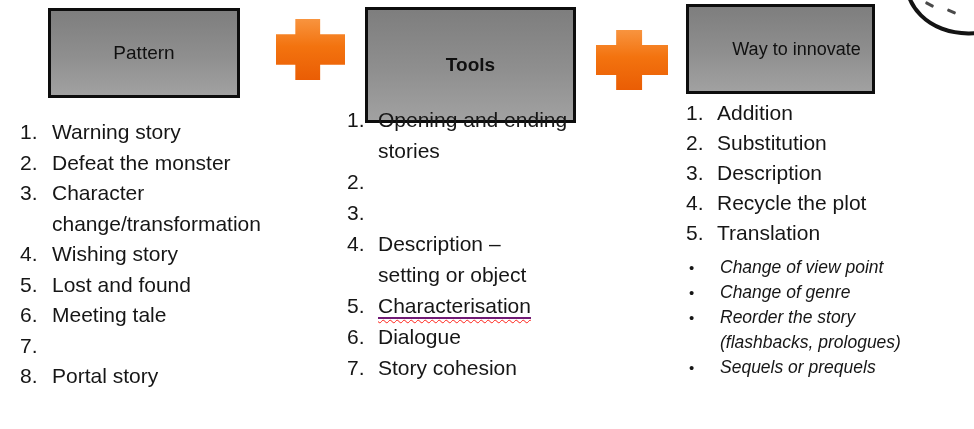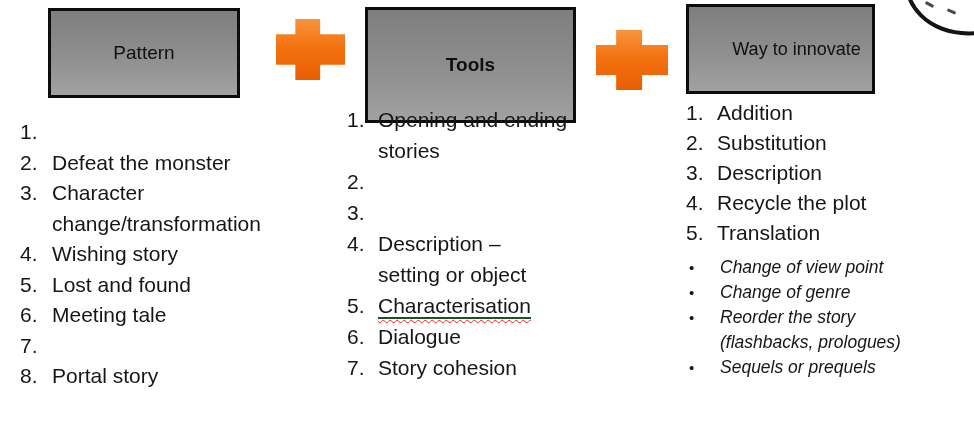--- a/index.html
+++ b/index.html
@@ -51,21 +51,21 @@
   .list-pattern{left:20px;top:117px;width:300px;font-size:21px;line-height:30.5px;}
   .list-tools{left:347px;top:104px;width:290px;font-size:21px;line-height:31px;}
   .list-tools .lnum{flex-basis:31px;}
   .col3{position:absolute;left:686px;top:98px;width:280px;}
   .list-innovate{position:static;font-size:21px;line-height:30px;}
   .list-innovate .lnum{flex-basis:31px;}
   .list-innovate-bullets{position:static;margin-top:7px;font-size:17.5px;line-height:25px;font-style:italic;}
   .list-innovate-bullets .lnum{flex-basis:31px;font-style:normal;font-size:15px;padding-left:3px;}
   
   .uline{
-    border-bottom:2px solid #14532d;
+    border-bottom:2px solid #701a75;
     text-decoration:underline;
     text-decoration-style:wavy;
     text-decoration-color:#ff2116;
     text-decoration-thickness:1px;
     text-underline-offset:6px;
   }
 </style>
 </head>
 <body>
 
@@ -83,20 +83,21 @@
     <span>Way to innovate</span>
   </div>
 
   <div class="stamp"></div>
   <div class="stamp-mark m1"></div>
   <div class="stamp-mark m2"></div>
 
   <div class="list list-pattern">
       <div class="lrow">
         <span class="lnum">1.</span>
+        <span class="ltext">Warning story</span>
       </div>
       <div class="lrow">
         <span class="lnum">2.</span>
         <span class="ltext">Defeat the monster</span>
       </div>
       <div class="lrow">
         <span class="lnum">3.</span>
         <span class="ltext">Character
 change/transformation</span>
       </div>

